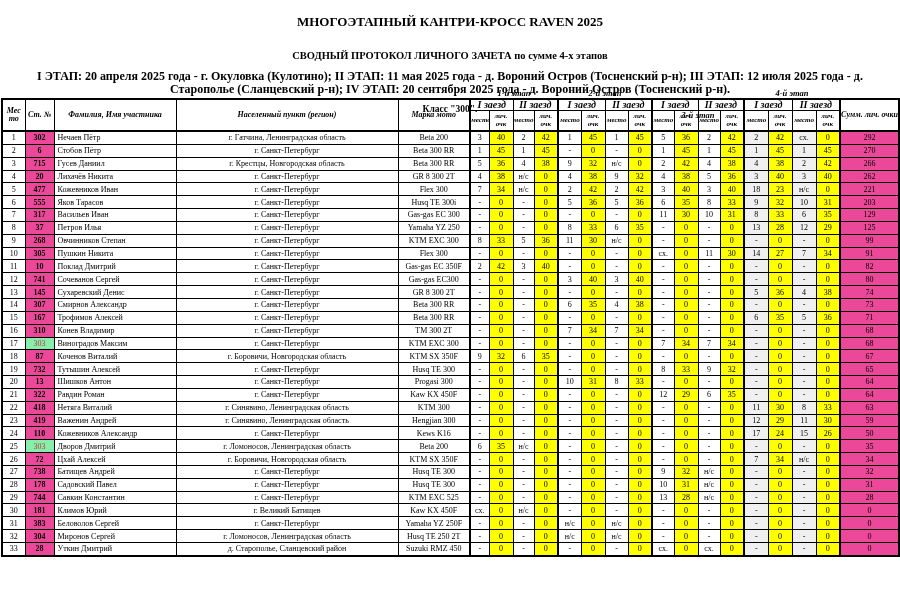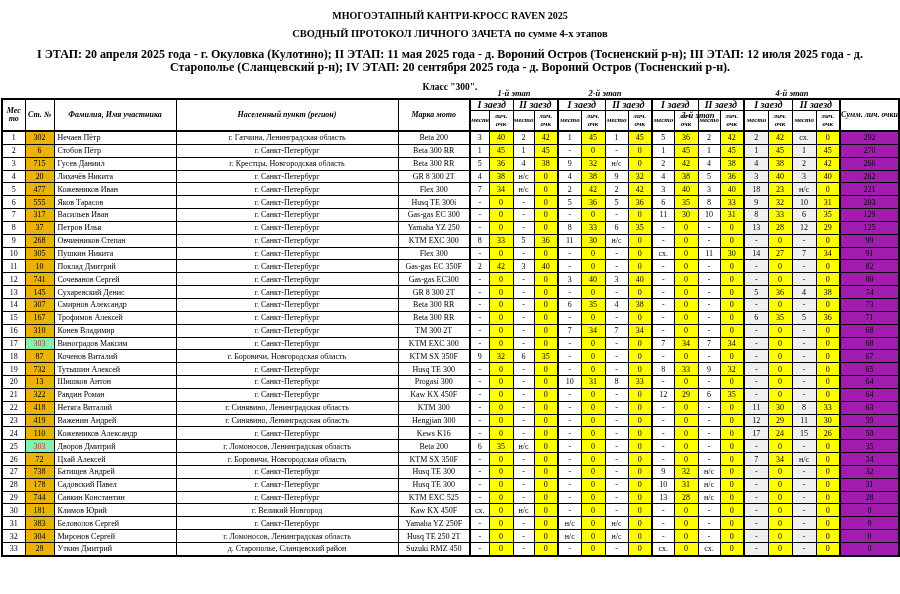--- a/index.html
+++ b/index.html
@@ -1,35 +1,35 @@
 <!DOCTYPE html>
 <html><head>
 <meta charset="utf-8">
 <style>
   html, body { margin: 0; padding: 0; background: #ffffff; }
   body { width: 900px; height: 594px; overflow: hidden; font-family: "Liberation Serif", "DejaVu Serif", serif; color: #000; }
   .hdr { text-align: center; font-weight: bold; }
-  .t1 { font-size: 10px; padding-top: 9px; height: 14px; line-height: 14px; }
-  .t2 { font-size: 10.5px; margin-top: 4px; height: 14px; line-height: 14px; }
+  .t1 { font-size: 13px; padding-top: 15px; height: 14px; line-height: 14px; }
+  .t2 { font-size: 10.5px; margin-top: 20px; height: 14px; line-height: 14px; }
   .t3 { font-size: 12px; margin-top: 7px; line-height: 13px; padding: 0 8px; }
   .t4 { font-size: 9.5px; margin-top: 7px; height: 12px; line-height: 12px; }
   .stages { position: relative; height: 10px; font-size: 8.5px; font-style: italic; font-weight: bold; }
   .stages span { position: absolute; top: 0; text-align: center; }
   table { border-collapse: collapse; table-layout: fixed; position: absolute; left: 1px; top: 98px; width: 898px; padding-left: 28px; }
   td, th { border: 1px solid #000; padding: 0; overflow: hidden; white-space: nowrap; }
   th { font-size: 10px; font-style: italic; font-weight: bold; text-align: center; line-height: 8px; }
   .hd-main { height: 30px; font-size: 8px; }
   .hd-sub th { font-size: 7px; }
   td { font-size: 8px; height: 11.85px; line-height: 11px; text-align: center; }
   td.name { text-align: left; padding-left: 3px; }
-  td.yel { background: #eab308; }
+  td.yel { background: #ec4899; font-weight: bold; }
   td.pink { background: #86efac; color: #c0304a; }
   td.num { background: #ffff00; }
   td.gray { background: #f0f0f0; }
-  td.sum { background: #a21caf; }
+  td.sum { background: #ec4899; }
   .thick-r { border-right: 2px solid #000; }
   tr.first td { border-top: 2px solid #000; }
   table { border: 2px solid #000; }
 </style>
 </head>
 <body>
 
 <div class="hdr t1">МНОГОЭТАПНЫЙ КАНТРИ-КРОСС RAVEN 2025</div>
 <div class="hdr t2">СВОДНЫЙ ПРОТОКОЛ ЛИЧНОГО ЗАЧЕТА по сумме 4-х этапов</div>
 <div class="hdr t3">I ЭТАП: 20 апреля 2025 года - г. Окуловка (Кулотино); II ЭТАП: 11 мая 2025 года - д. Вороний Остров (Тосненский р-н); III ЭТАП: 12 июля 2025 года - д. Старополье (Сланцевский р-н); IV ЭТАП: 20 сентября 2025 года - д. Вороний Остров (Тосненский р-н).</div>
@@ -797,21 +797,21 @@
         <td class="gray">-</td>
         <td class="num">0</td>
         <td class="gray">-</td>
         <td class="num thick-r">0</td>
         <td class="sum">28</td>
       </tr>
       <tr>
         <td>30</td>
         <td class="yel">181</td>
         <td class="name">Климов Юрий</td>
-        <td>г. Великий Новгород</td>
+        <td>г. Великий Батищев</td>
         <td class="thick-r">Kaw KX 450F</td>
         <td>сх.</td>
         <td class="num">0</td>
         <td>н/с</td>
         <td class="num thick-r">0</td>
         <td>-</td>
         <td class="num">0</td>
         <td>-</td>
         <td class="num thick-r">0</td>
         <td>-</td>

